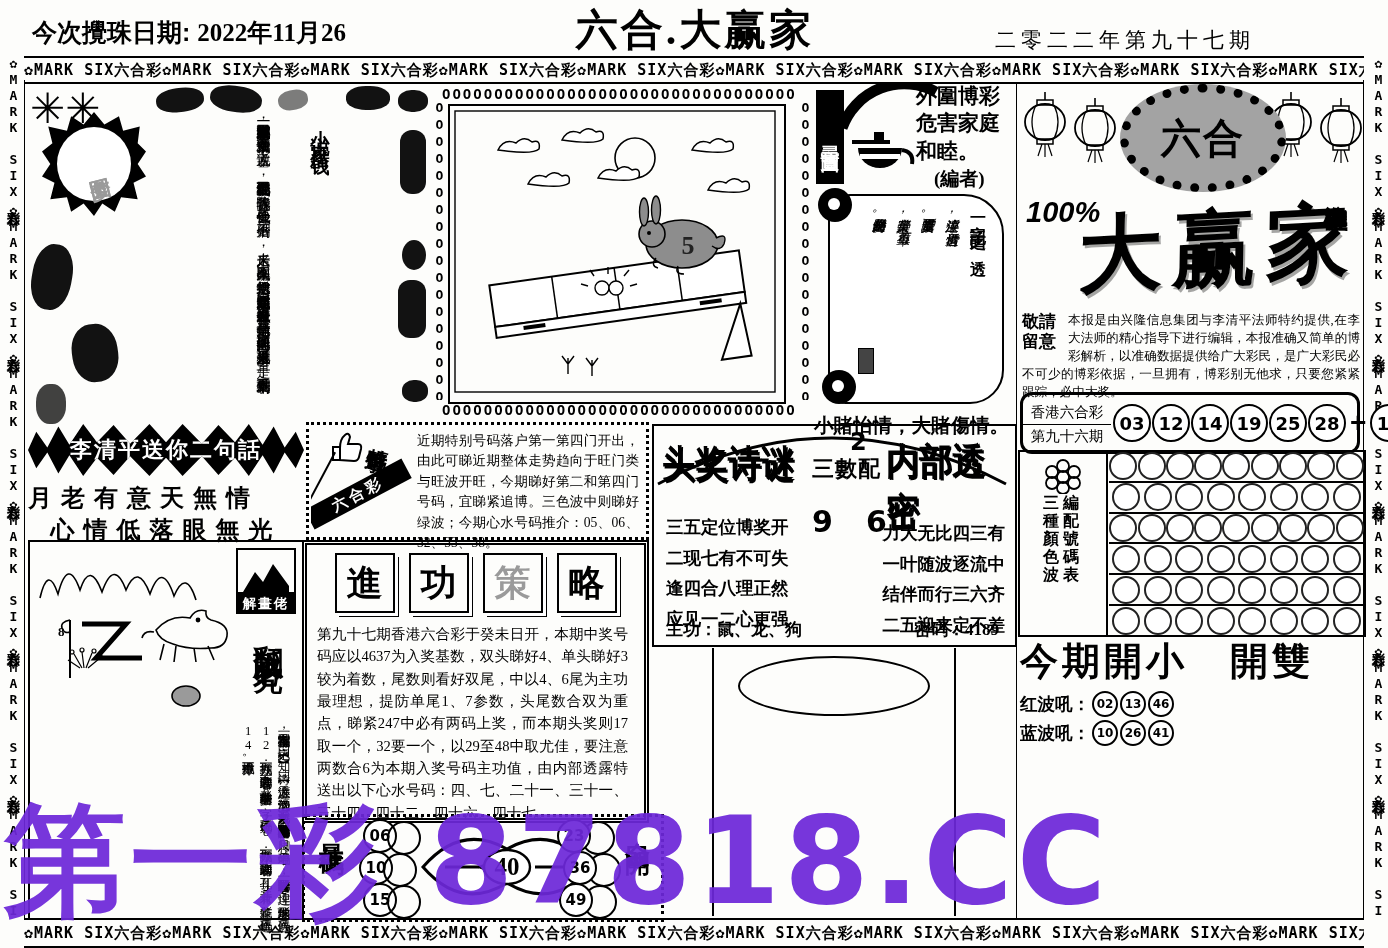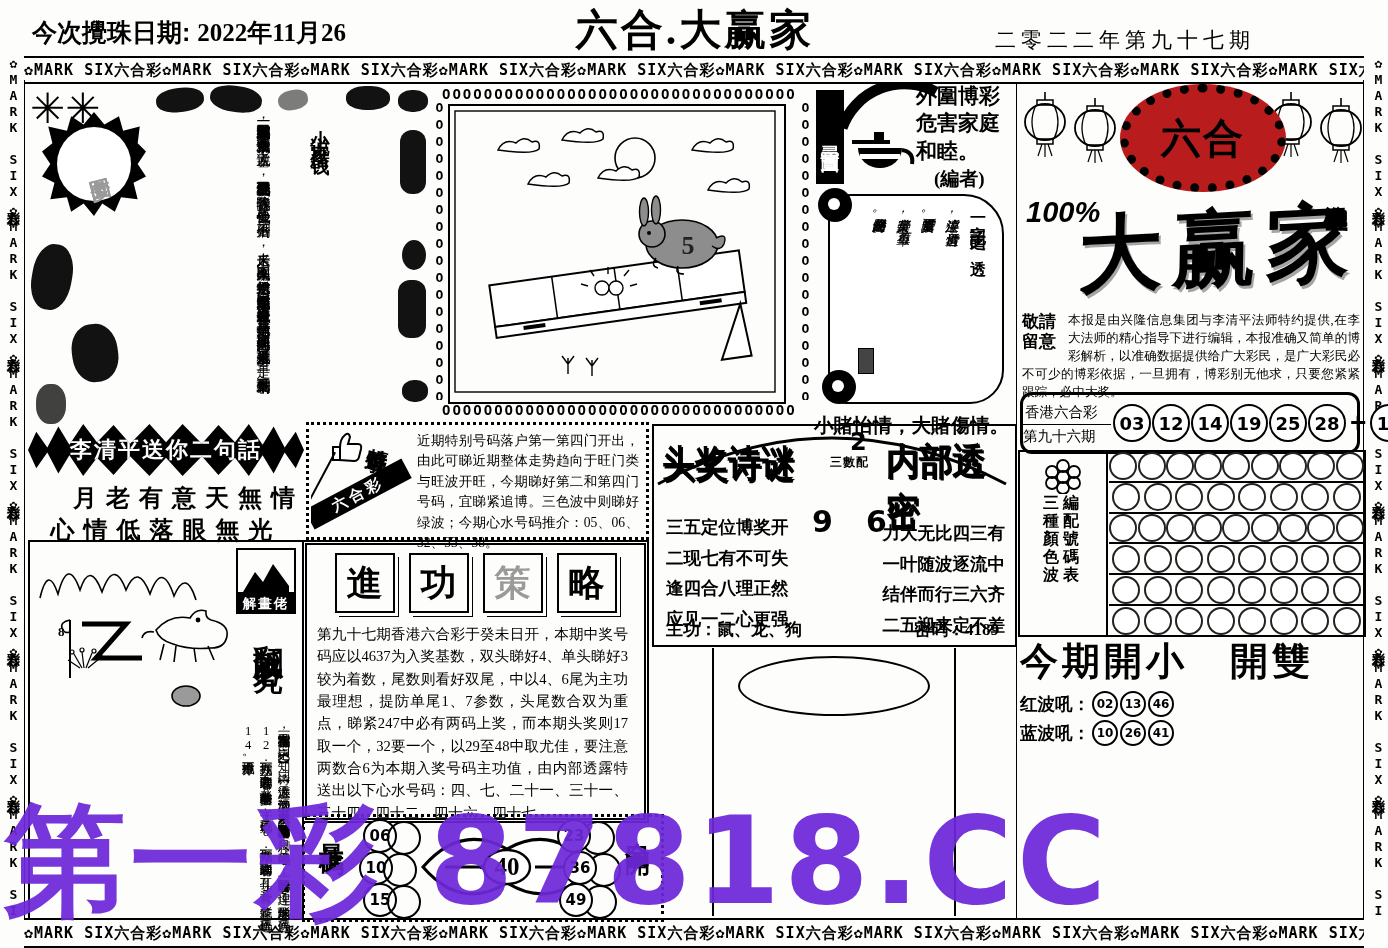--- a/index.html
+++ b/index.html
@@ -187,37 +187,37 @@
       <path d="M20,52 l-4,12 M23,52 v13 M26,52 l4,12" stroke="#000" stroke-width="1.2"></path>
     </svg>
     <svg class="abs" style="left:298px;top:14px" width="46" height="66" viewBox="0 0 46 66">
       <line x1="23" y1="0" x2="23" y2="8" stroke="#000" stroke-width="1.6"></line>
         <rect x="15" y="8" width="16" height="5" fill="none" stroke="#000" stroke-width="1.5"></rect>
       <ellipse cx="23" cy="30" rx="20" ry="18" fill="none" stroke="#000" stroke-width="1.8"></ellipse>
       <path d="M14,13 q-8,17 0,34 M32,13 q8,17 0,34" fill="none" stroke="#000" stroke-width="1.3"></path>
       <rect x="15" y="47" width="16" height="5" fill="none" stroke="#000" stroke-width="1.5"></rect>
       <path d="M20,52 l-4,12 M23,52 v13 M26,52 l4,12" stroke="#000" stroke-width="1.2"></path>
     </svg>
-    <div class="abs" style="left:100px;top:0;width:148px;height:90px;border:9px dotted #000;border-radius:50%;background:#b91c1c;display:flex;align-items:center;justify-content:center">
+    <div class="abs" style="left:100px;top:0;width:148px;height:90px;border:9px dotted #000;border-radius:50%;background:#a3a3a3;display:flex;align-items:center;justify-content:center">
       <span class="b" style="font-size:40px;letter-spacing:2px">六合</span>
     </div>
     <div class="abs b" style="left:6px;top:112px;font-size:29px;font-style:italic;font-family:'Liberation Sans',sans-serif">100%</div>
     <div class="abs b" style="left:58px;top:108px;font-size:84px;letter-spacing:10px;transform:rotate(-3deg) skewX(-4deg);text-shadow:2px 3px 0 rgba(0,0,0,.35)">大赢家</div>
     <div class="abs vt b outline-txt" style="left:300px;top:104px;font-size:23px;letter-spacing:3px">準確</div>
     <div class="abs" style="left:2px;top:228px;width:338px;height:76px">
       <div class="b" style="float:left;width:46px;font-size:17px;line-height:1.15;font-family:'Liberation Sans',sans-serif">
         <span>敬請</span><br>
         <span>留意</span>
       </div>
       <div class="justify" style="font-size:12.6px;line-height:1.42">本报是由兴隆信息集团与李清平法师特约提供,在李大法师的精心指导下进行编辑，本报准确又简单的博彩解析，以准确数据提供给广大彩民，是广大彩民必不可少的博彩依据，一旦拥有，博彩别无他求，只要您紧紧跟踪，必中大奖。</div>
     </div>
   </div>
 
   <div class="abs" style="left:1020px;top:392px;width:334px;height:56px;border:3px solid #000;border-radius:12px;display:flex;align-items:center">
-    <div style="width:88px;font-size:14.5px;line-height:1.25;flex:none">
+    <div style="width:88px;text-align:center;font-size:14.5px;line-height:1.25;flex:none">
       <div style="border-bottom:1.5px solid #000;padding:2px 2px">香港六合彩</div>
       <div style="padding-top:2px">第九十六期</div>
     </div>
     <div style="display:flex;align-items:center;gap:1px;padding-left:2px">
       <span class="circle n">03</span>
       <span class="circle n">12</span>
       <span class="circle n">14</span>
       <span class="circle n">19</span>
       <span class="circle n">25</span>
       <span class="circle n">28</span>
@@ -326,21 +326,21 @@
       <span class="circle sm">10</span>
       <span class="circle sm">26</span>
       <span class="circle sm">41</span>
     </div>
   </div>
 
   <div class="abs" style="left:28px;top:424px;width:276px;height:110px">
     <div style="height:52px;background:#000;color:#fff;display:flex;align-items:center;justify-content:center;clip-path:polygon(0 50%,3% 15%,7% 45%,11% 5%,15% 40%,20% 0,25% 35%,31% 2%,37% 38%,44% 0,50% 35%,56% 0,63% 38%,69% 2%,75% 35%,80% 0,85% 40%,89% 5%,93% 45%,97% 15%,100% 50%,97% 85%,93% 55%,89% 95%,85% 60%,80% 100%,75% 65%,69% 98%,63% 62%,56% 100%,50% 65%,44% 100%,37% 62%,31% 98%,25% 65%,20% 100%,15% 60%,11% 95%,7% 55%,3% 85%)">
       <span class="b" style="font-size:22px;letter-spacing:2px">李清平送你二句話</span>
     </div>
-    <div class="b" style="margin-top:6px;font-size:24px;letter-spacing:9px;text-align:right">月老有意天無情</div>
+    <div class="b" style="margin-top:6px;font-size:24px;letter-spacing:9px;text-align:left">月老有意天無情</div>
     <div class="b" style="font-size:24px;letter-spacing:9px;text-align:center">心情低落眼無光</div>
   </div>
 
   <div class="abs" style="left:306px;top:422px;width:337px;height:112px;border:3px dotted #000">
     <div class="abs" style="left:2px;top:2px;width:102px;height:104px;overflow:hidden">
       <svg class="abs" style="left:16px;top:0" width="40" height="36" viewBox="0 0 40 36">
         <path d="M6,20 h7 v13 h-7 z M13,33 v-12 q0,-9 5,-13 q4,-3 5,2 l-2,7 h10 q4,0 3,5 l-2,8 q-1,4 -5,4 z" fill="#fff" stroke="#000" stroke-width="2"></path>
       </svg>
       <div class="abs b vt" style="left:58px;top:6px;font-size:21px;letter-spacing:1px;transform:rotate(14deg)">特碼追擊</div>
       <div class="abs" style="left:-8px;top:56px;width:110px;height:22px;background:#000;color:#fff;transform:rotate(-28deg);display:flex;align-items:center;justify-content:center">
@@ -393,21 +393,21 @@
     <span class="circle md abs" style="left:254px;top:66px">49</span>
     <div class="abs vt b" style="left:316px;top:6px;height:90px;font-size:25px;letter-spacing:4px">金口開</div>
   </div>
 
   <div class="abs" style="left:652px;top:424px;width:361px;height:219px;border:2.5px solid #000">
     <svg class="abs" style="left:0;top:0" width="356" height="62" viewBox="0 0 356 62">
       <path d="M4,58 Q178,-34 352,58" fill="none" stroke="#000" stroke-width="3"></path>
     </svg>
     <div class="abs b" style="left:8px;top:16px;font-size:33px;letter-spacing:0;transform:scaleY(1.12);text-shadow:1.5px 1.5px 0 #000">头奖诗谜</div>
     <div class="abs b" style="left:196px;top:2px;font-size:24px;font-family:'DejaVu Sans',sans-serif">2</div>
-    <div class="abs b" style="left:176px;top:28px;font-size:12px;letter-spacing:1px">三數配</div>
+    <div class="abs b" style="left:158px;top:28px;font-size:22px;letter-spacing:1px">三數配</div>
     <div class="abs b" style="left:232px;top:16px;font-size:33px;transform:scaleY(1.12);text-shadow:1.5px 1.5px 0 #000">内部透密</div>
     <div class="abs b" style="left:158px;top:78px;font-size:30px;font-family:'DejaVu Sans',sans-serif">9</div>
     <div class="abs b" style="left:212px;top:78px;font-size:30px;font-family:'DejaVu Sans',sans-serif">6</div>
     <div class="abs b" style="left:12px;top:86px;font-size:17.5px;line-height:1.75">
       <div>三五定位博奖开</div>
       <div>二现七有不可失</div>
       <div>逢四合八理正然</div>
       <div>应见一二心更强</div>
     </div>
     <div class="abs b" style="right:10px;top:92px;font-size:17.5px;line-height:1.75">

